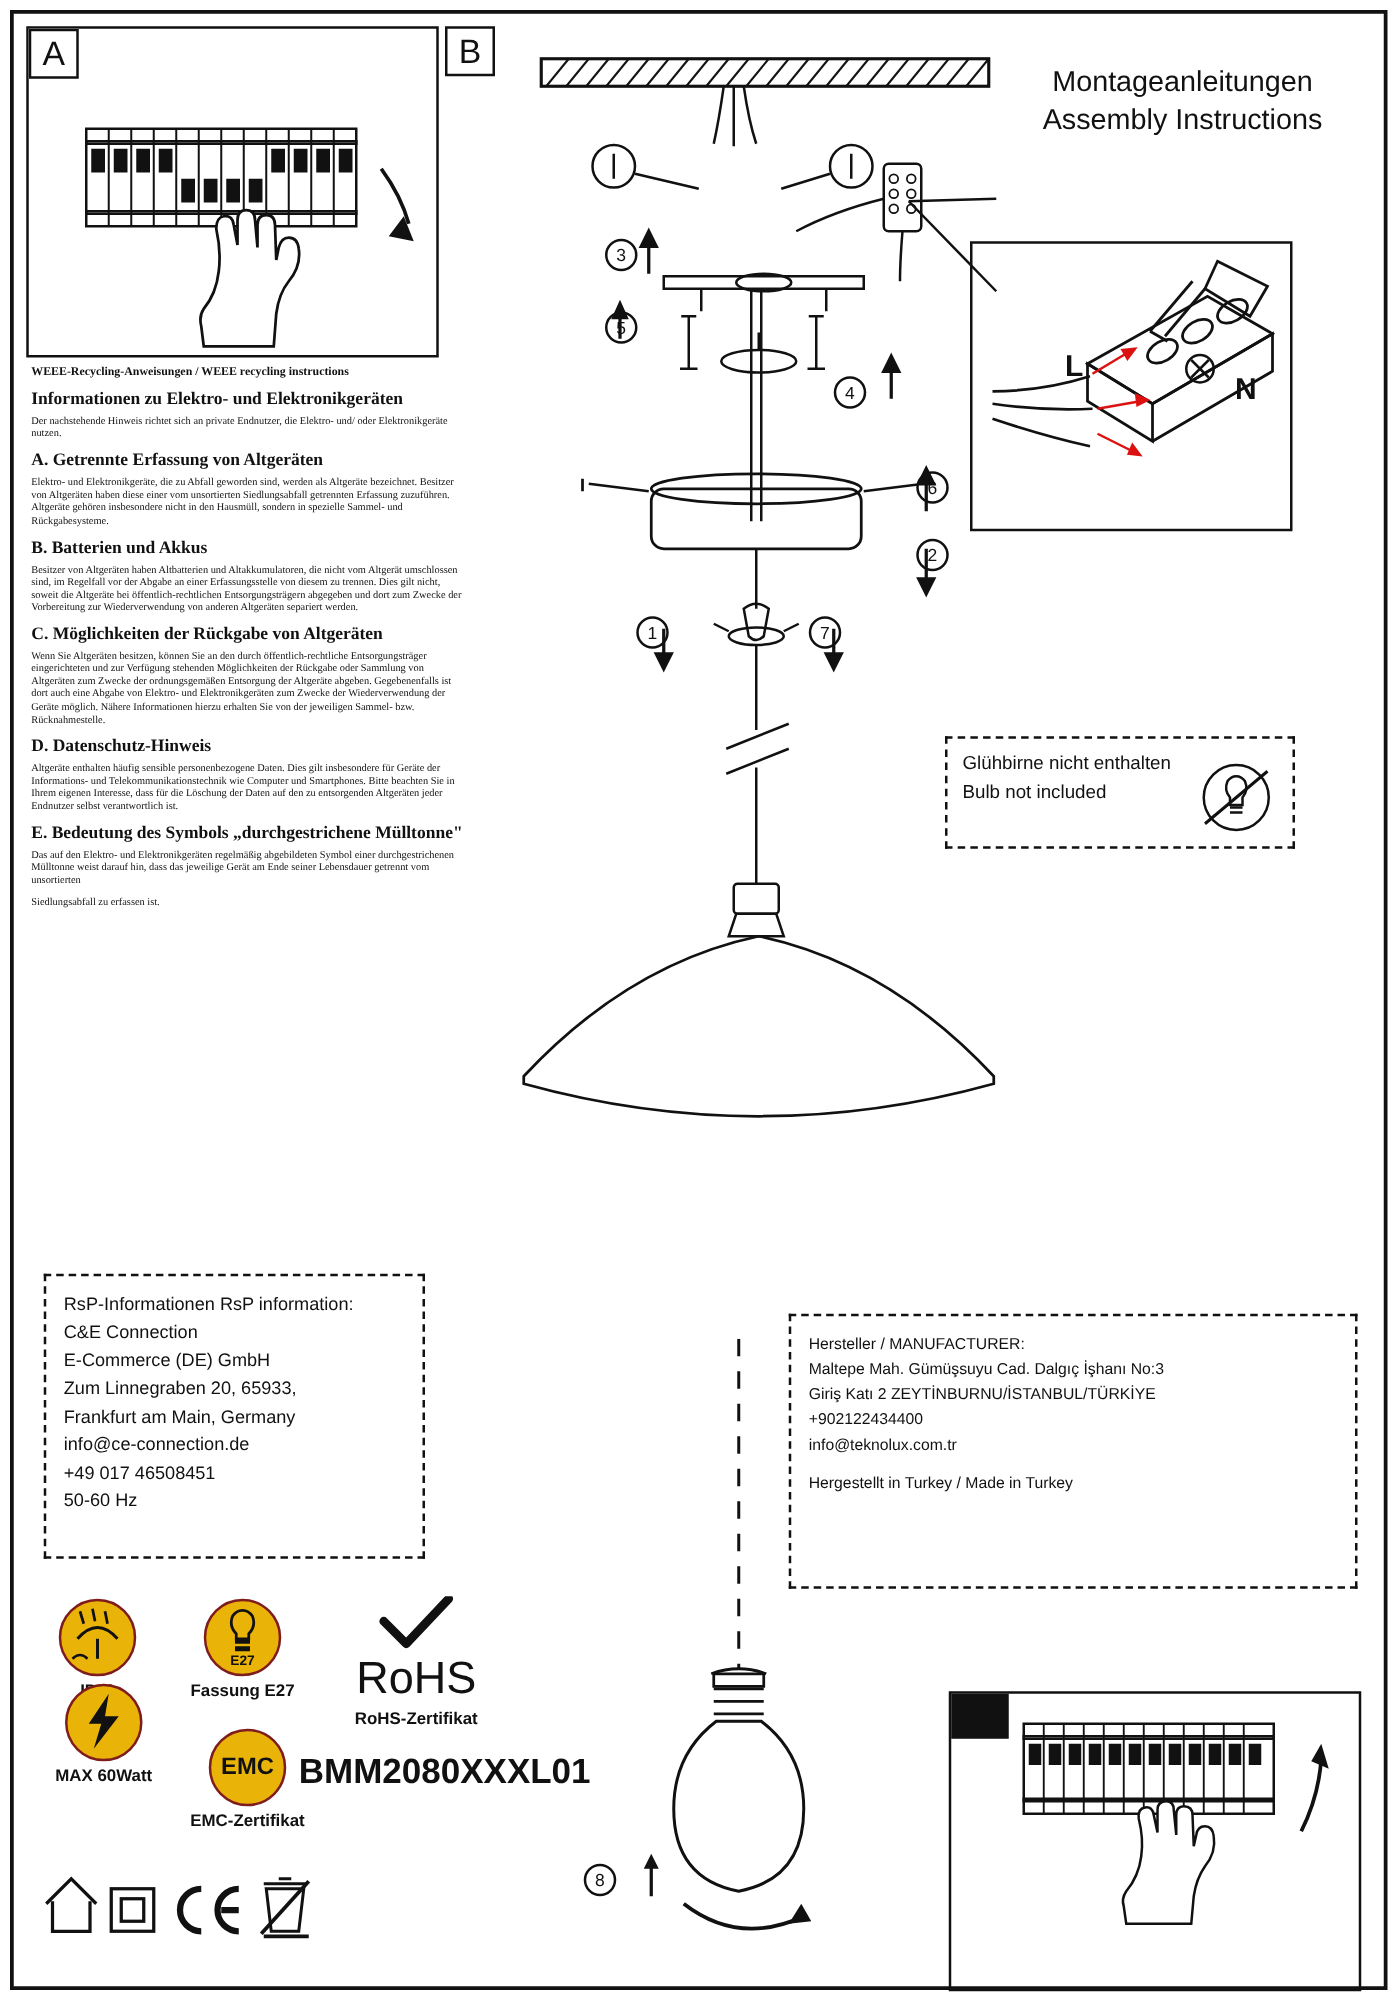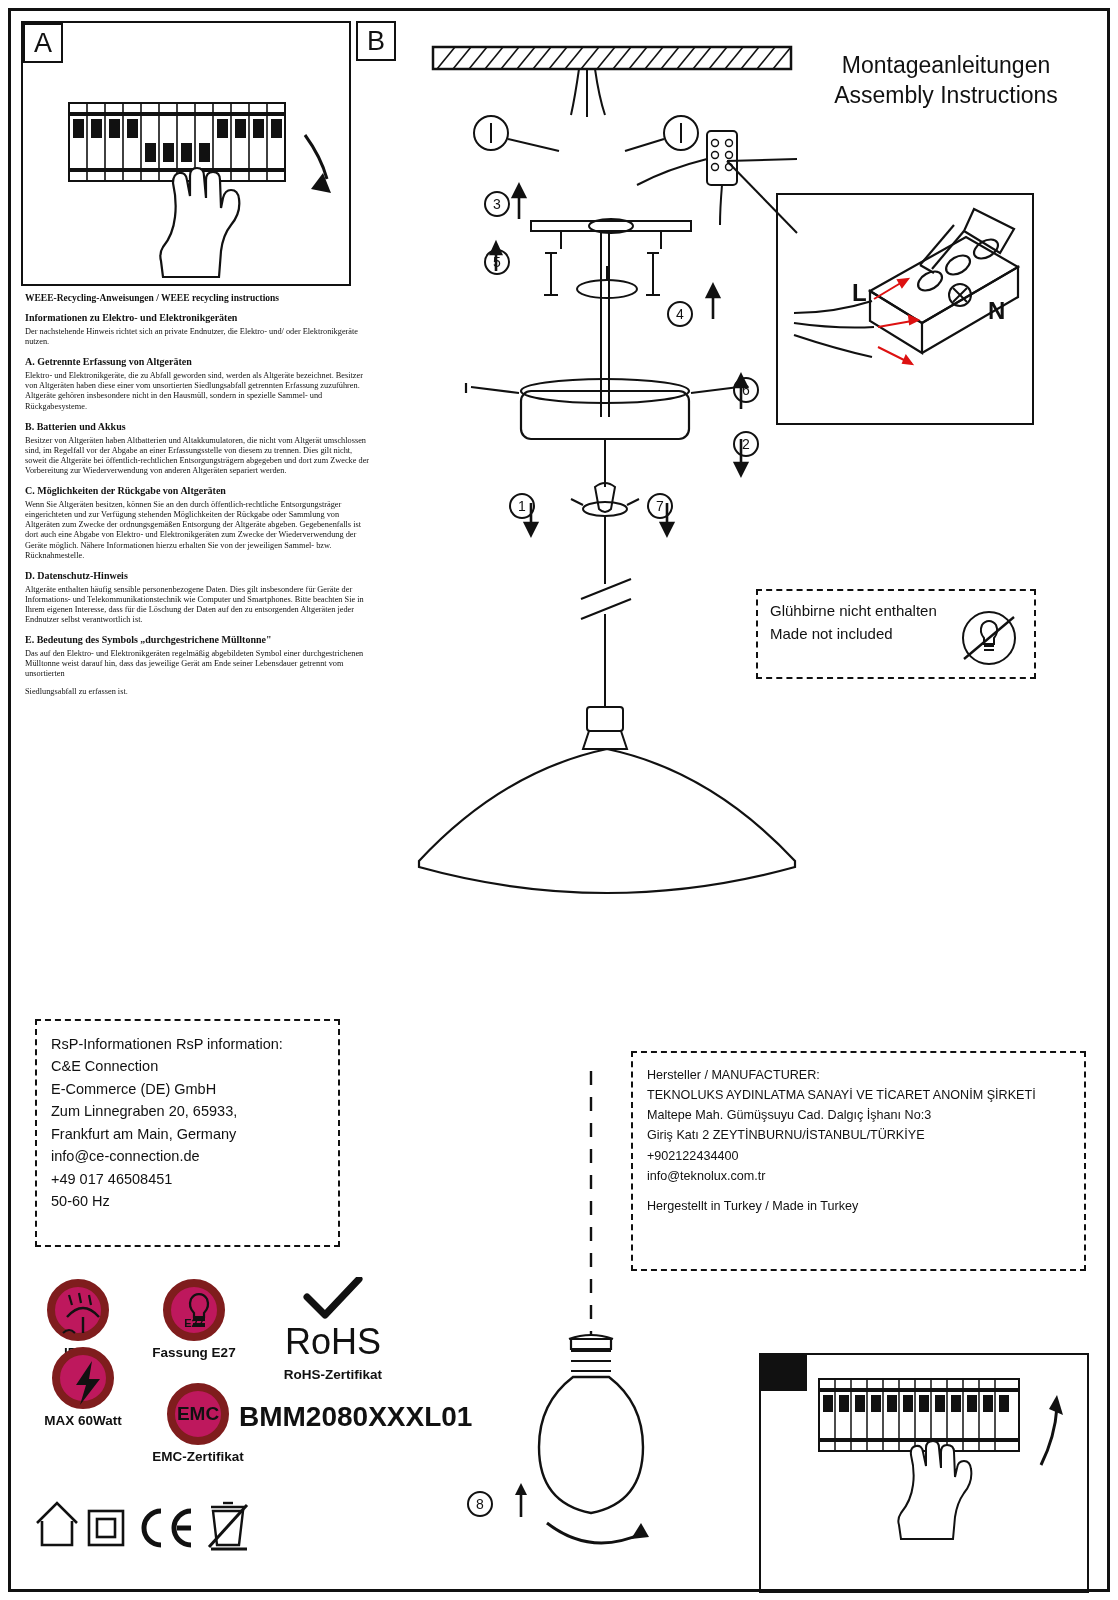--- a/index.html
+++ b/index.html
@@ -37,21 +37,21 @@
   }
   #panelB-label { left:345px; top:10px; }
 
   
   #weee {
     left:14px; top:282px; width:350px; height:630px;
     font-family:Liberation Serif, serif;
     color:#111;
   }
   #weee h4 { font-size:9.5px; margin:0 0 7px 0; font-weight:bold; }
-  #weee h5 { font-size:10px; margin:9px 0 4px 0; font-weight:bold; }
+  #weee h5 { font-size:14px; margin:9px 0 4px 0; font-weight:bold; }
   #weee p  { font-size:8.3px; line-height:1.22; margin:0 0 7px 0; }
 
   
   #rsp {
     left:24px; top:1008px; width:305px; height:228px;
     border:2px dashed #111;
     padding:12px 14px;
     font-family:"Liberation Sans", sans-serif;
     font-size:14.5px; line-height:1.55;
   }
@@ -82,22 +82,22 @@
     font-family:"DejaVu Sans", sans-serif;
     font-size:40px; font-weight:bold; color:#f0b323; letter-spacing:-1px;
   }
   #titles { margin-top:10px; font-family:"Liberation Sans", sans-serif; font-size:23px; line-height:1.3; color:#111;}
 
   
   .iconcell { position:absolute; text-align:center; font-family:"Liberation Sans", sans-serif; }
   .iconcell .cap { font-size:13.5px; font-weight:bold; margin-top:4px; }
   .circle-ico {
     width:62px; height:62px; border-radius:50%;
-    border:8px solid #7f1d1d; margin:0 auto;
-    position:relative; background:#be185d;
+    border:2px solid #7f1d1d; margin:0 auto;
+    position:relative; background:#eab308;
   }
 
   #partno {
     left:228px; top:1390px;
     font-family:"Liberation Sans", sans-serif;
     font-size:28px; font-weight:bold;
   }
 
   .num-circle {
     position:absolute;
@@ -355,21 +355,21 @@
     </svg>
   </div>
 
   <svg class="abs" style="left:700px; top:130px;" width="90" height="110" viewBox="0 0 90 110">
     <path d="M16 20 L86 92" stroke="#111" stroke-width="2" fill="none"></path>
     <path d="M16 20 L86 18" stroke="#111" stroke-width="2" fill="none"></path>
   </svg>
 
   <div class="abs" id="bulbnote">
     <div>Glühbirne nicht enthalten</div>
-    <div>Made not included</div>
+    <div>Bulb not included</div>
     <svg class="abs" style="left:196px; top:14px;" width="70" height="66" viewBox="0 0 70 66">
       <circle cx="35" cy="33" r="26" fill="none" stroke="#111" stroke-width="2"></circle>
       <path d="M28 20 a9 11 0 0 1 14 0 q3 7 -2 13 l0 6 l-10 0 l0 -6 q-5 -6 -2 -13 z" fill="none" stroke="#111" stroke-width="2"></path>
       <path d="M30 41 l10 0 M30 45 l10 0" stroke="#111" stroke-width="2"></path>
       <line x1="10" y1="54" x2="60" y2="12" stroke="#111" stroke-width="2.4"></line>
     </svg>
   </div>
 
   <div class="abs" id="weee">
     <h4>WEEE-Recycling-Anweisungen / WEEE recycling instructions</h4>
@@ -400,21 +400,20 @@
     <div>E-Commerce (DE) GmbH</div>
     <div>Zum Linnegraben 20, 65933,</div>
     <div>Frankfurt am Main, Germany</div>
     <div>info@ce-connection.de</div>
     <div>+49 017 46508451</div>
     <div>50-60 Hz</div>
   </div>
 
   <div class="abs" id="manu">
     <div>Hersteller / MANUFACTURER:</div>
-    <div>TEKNOLUKS AYDINLATMA SANAYİ VE TİCARET ANONİM ŞİRKETİ</div>
     <div>Maltepe Mah. Gümüşsuyu Cad. Dalgıç İşhanı No:3</div>
     <div>Giriş Katı 2 ZEYTİNBURNU/İSTANBUL/TÜRKİYE</div>
     <div>+902122434400</div>
     <div>info@teknolux.com.tr</div>
     <div style="height:10px"></div>
     <div>Hergestellt in Turkey / Made in Turkey</div>
   </div>
 
   <div class="iconcell" style="left:24px; top:1268px; width:86px;">
     <div class="circle-ico">

